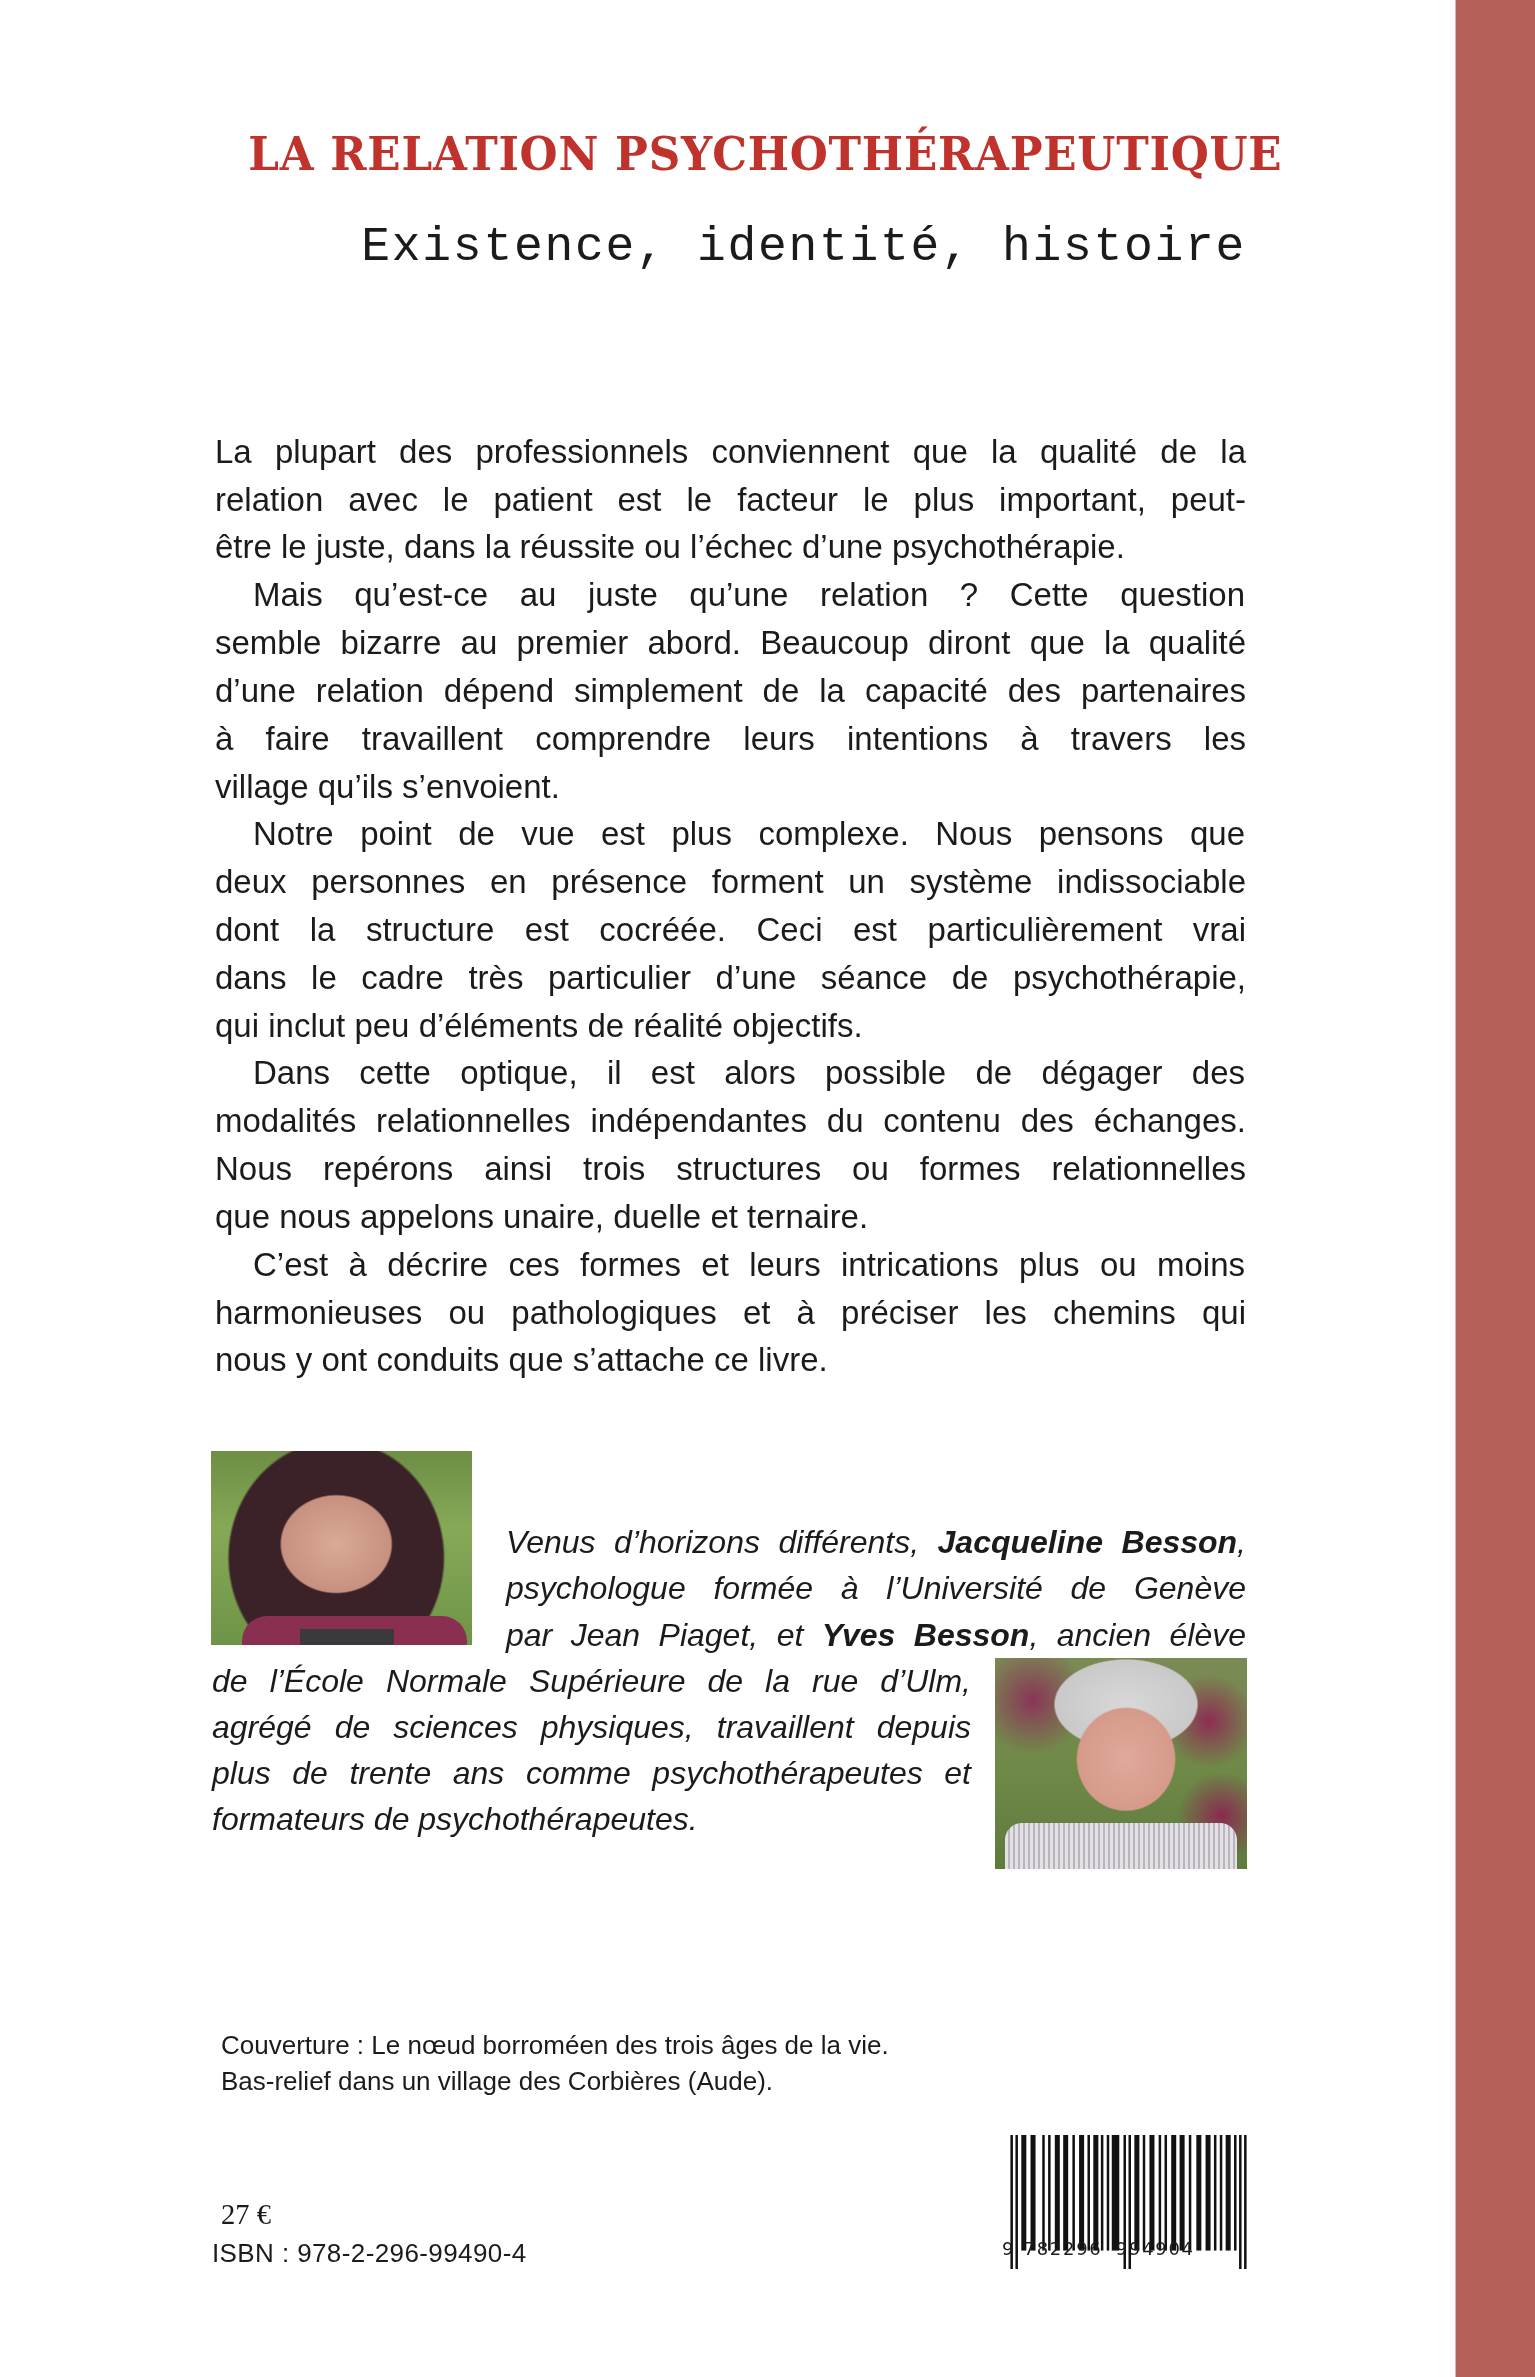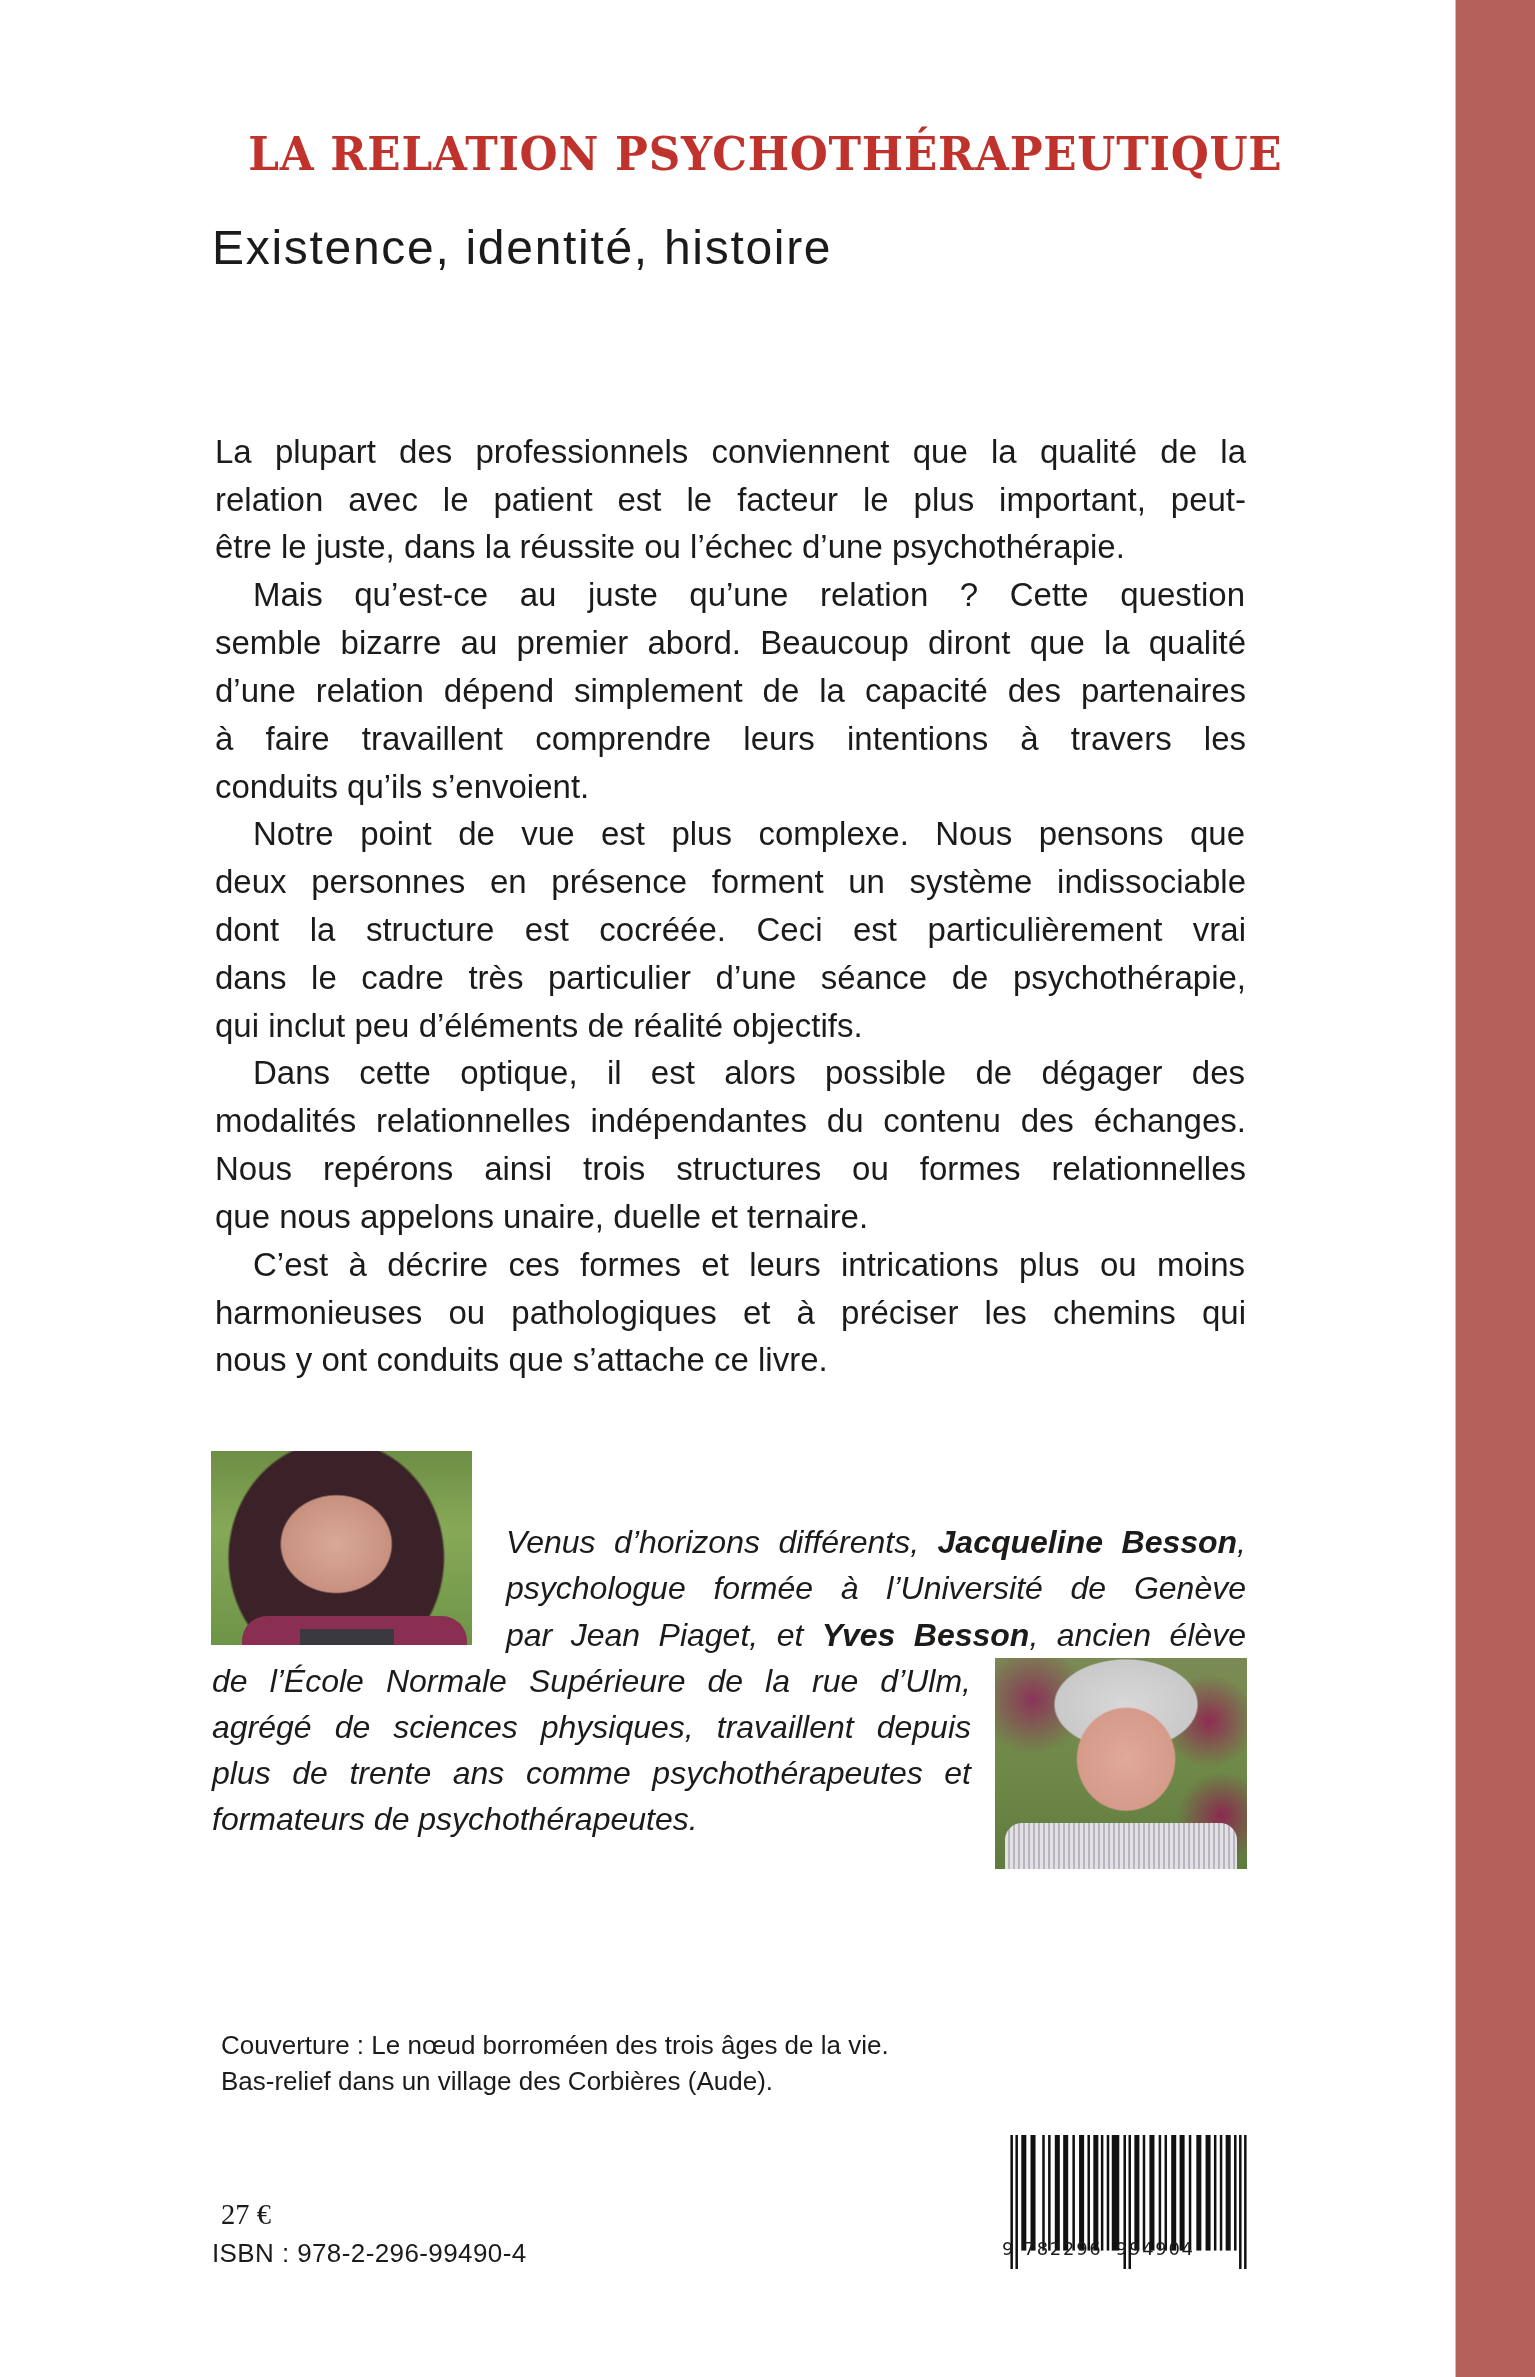--- a/index.html
+++ b/index.html
@@ -18,23 +18,23 @@
   }
   .title {
     position: absolute; left: 212px; top: 124px; width: 1034px;
     font-family: "DejaVu Serif", "Liberation Serif", serif; font-weight: bold;
     font-size: 47px; line-height: 59px; color: #c0322c; letter-spacing: 0.8px;
     text-align: center; white-space: nowrap;
     transform: scaleX(0.93); transform-origin: center;
   }
   .subtitle {
     position: absolute; left: 212px; top: 220px; width: 1034px;
-    font-family: Liberation Sans, sans-serif;
+    font-family: Liberation Mono, monospace;
     font-size: 48px; line-height: 55px; color: #1d1b1a; letter-spacing: 1.7px;
-    text-align: left; white-space: nowrap;
+    text-align: right; white-space: nowrap;
   }
   .line {
     position: absolute; white-space: nowrap; overflow: visible;
     text-align: justify; text-align-last: justify;
   }
   .line.last { text-align: left; text-align-last: left; }
   .body-line {
     left: 215px; width: 1031px; font-size: 33px; line-height: 48px; height: 48px;
   }
   .body-line.indent { left: 253px; width: 992px; }
@@ -109,21 +109,21 @@
 <div>
 
   <div class="line body-line" style="top:428px">La plupart des professionnels conviennent que la qualité de la</div>
   <div class="line body-line" style="top:476px">relation avec le patient est le facteur le plus important, peut-</div>
   <div class="line body-line last" style="top:523px">être le juste, dans la réussite ou l’échec d’une psychothérapie.</div>
 
   <div class="line body-line indent" style="top:571px">Mais qu’est-ce au juste qu’une relation ? Cette question</div>
   <div class="line body-line" style="top:619px">semble bizarre au premier abord. Beaucoup diront que la qualité</div>
   <div class="line body-line" style="top:667px">d’une relation dépend simplement de la capacité des partenaires</div>
   <div class="line body-line" style="top:715px">à faire travaillent comprendre leurs intentions à travers les</div>
-  <div class="line body-line last" style="top:763px">conduits qu’ils s’envoient.</div>
+  <div class="line body-line last" style="top:763px">village qu’ils s’envoient.</div>
 
   <div class="line body-line indent" style="top:810px">Notre point de vue est plus complexe. Nous pensons que</div>
   <div class="line body-line" style="top:858px">deux personnes en présence forment un système indissociable</div>
   <div class="line body-line" style="top:906px">dont la structure est cocréée. Ceci est particulièrement vrai</div>
   <div class="line body-line" style="top:954px">dans le cadre très particulier d’une séance de psychothérapie,</div>
   <div class="line body-line last" style="top:1002px">qui inclut peu d’éléments de réalité objectifs.</div>
 
   <div class="line body-line indent" style="top:1049px">Dans cette optique, il est alors possible de dégager des</div>
   <div class="line body-line" style="top:1097px">modalités relationnelles indépendantes du contenu des échanges.</div>
   <div class="line body-line" style="top:1145px">Nous repérons ainsi trois structures ou formes relationnelles</div>

